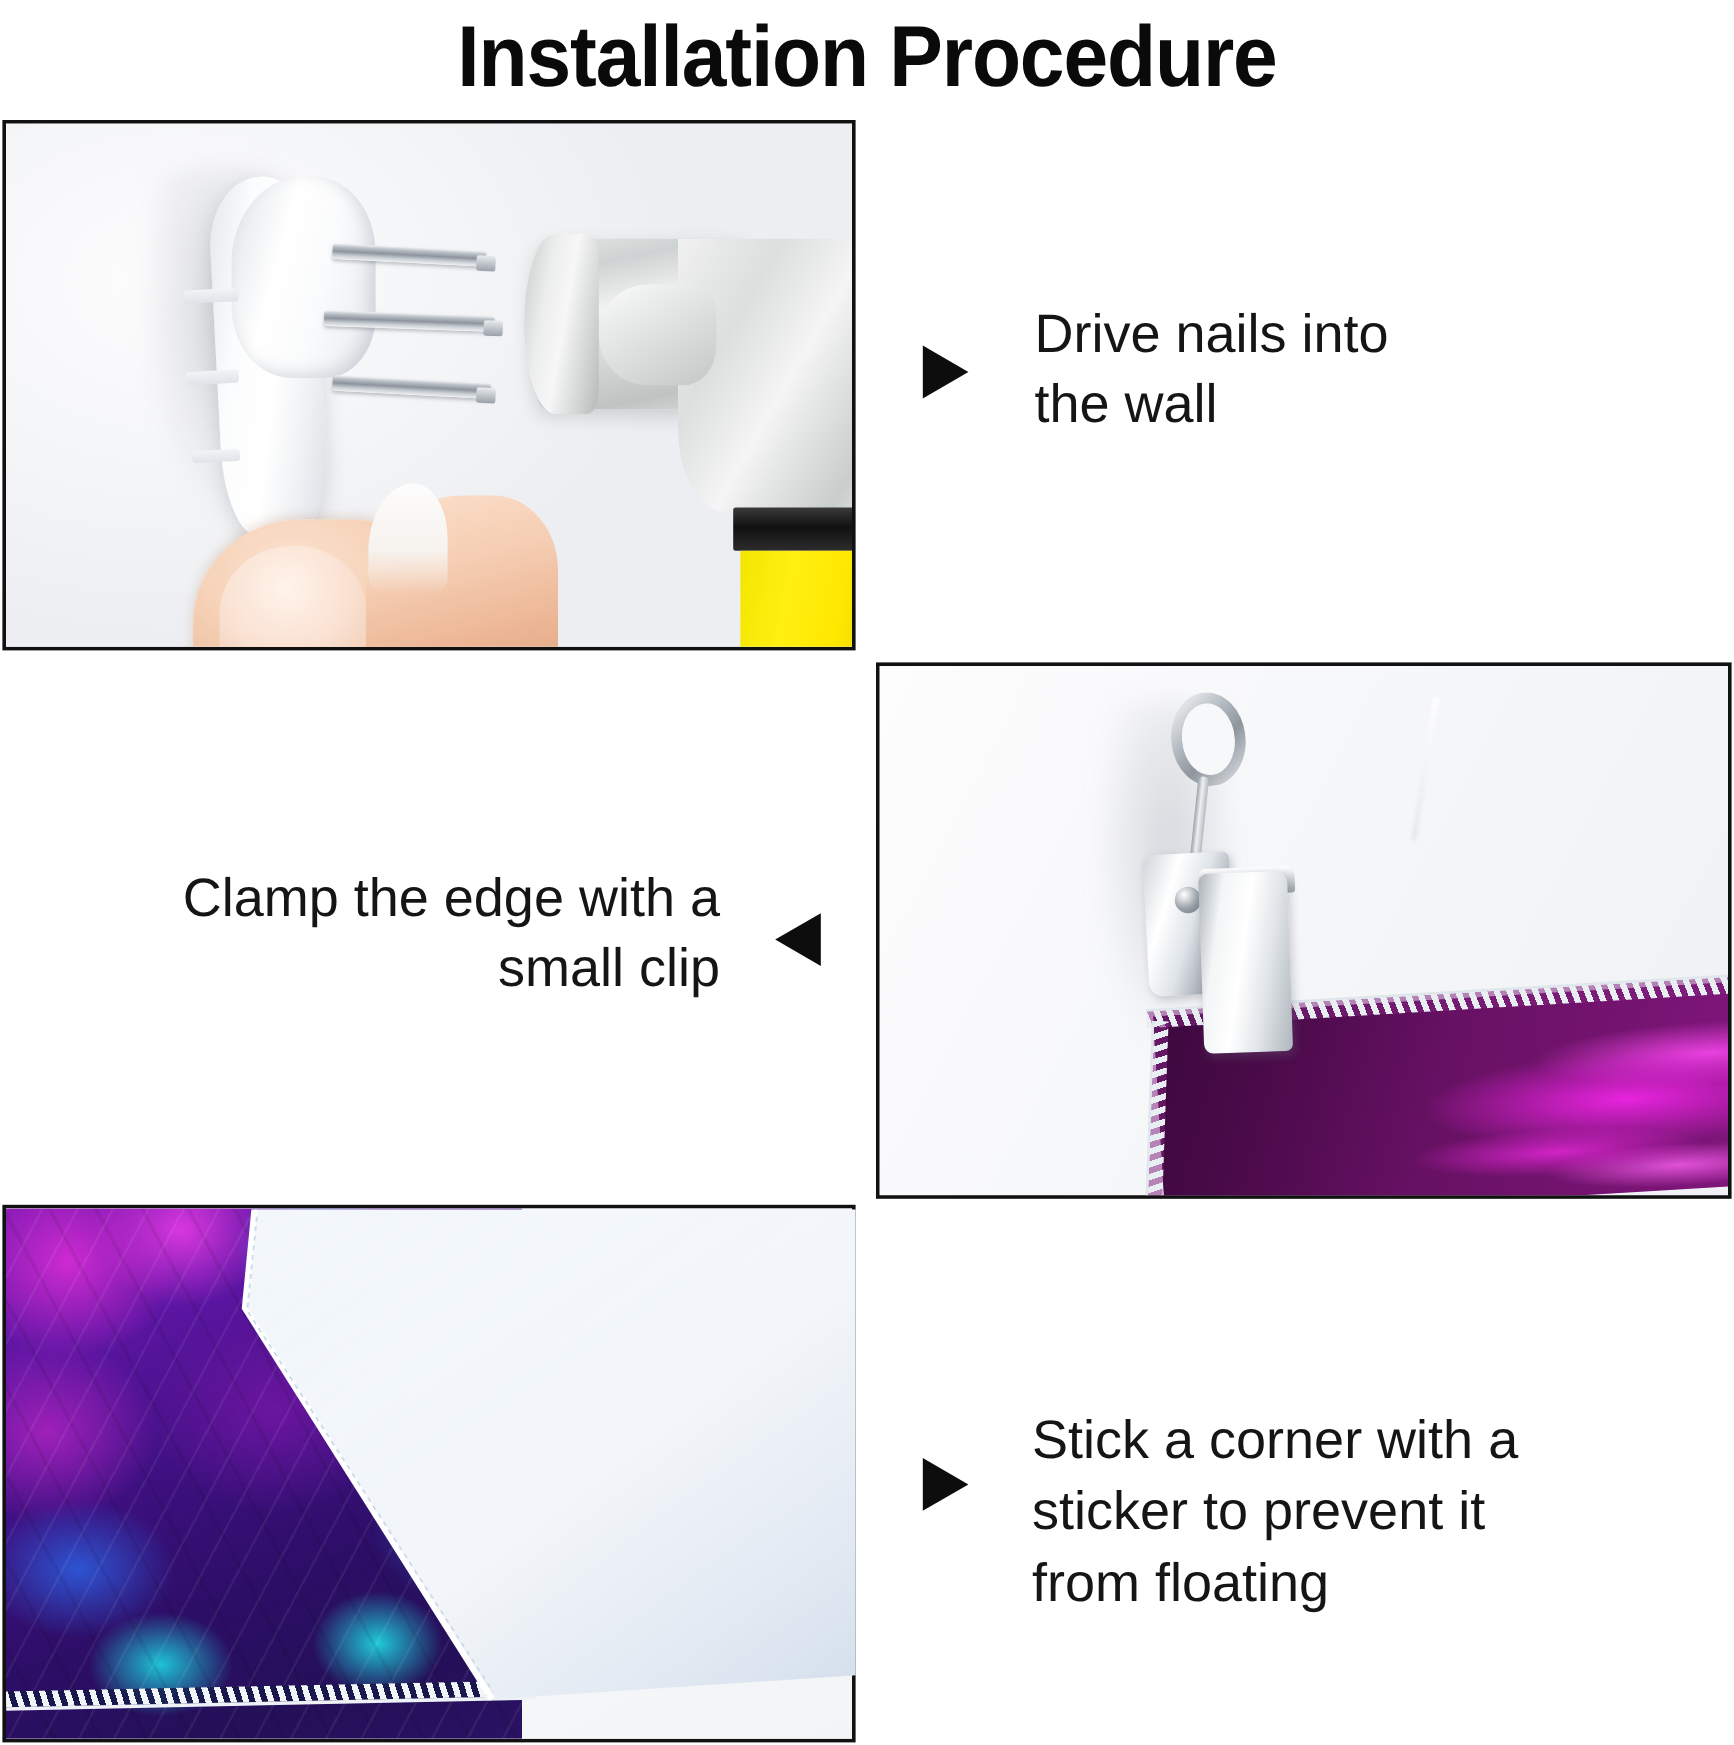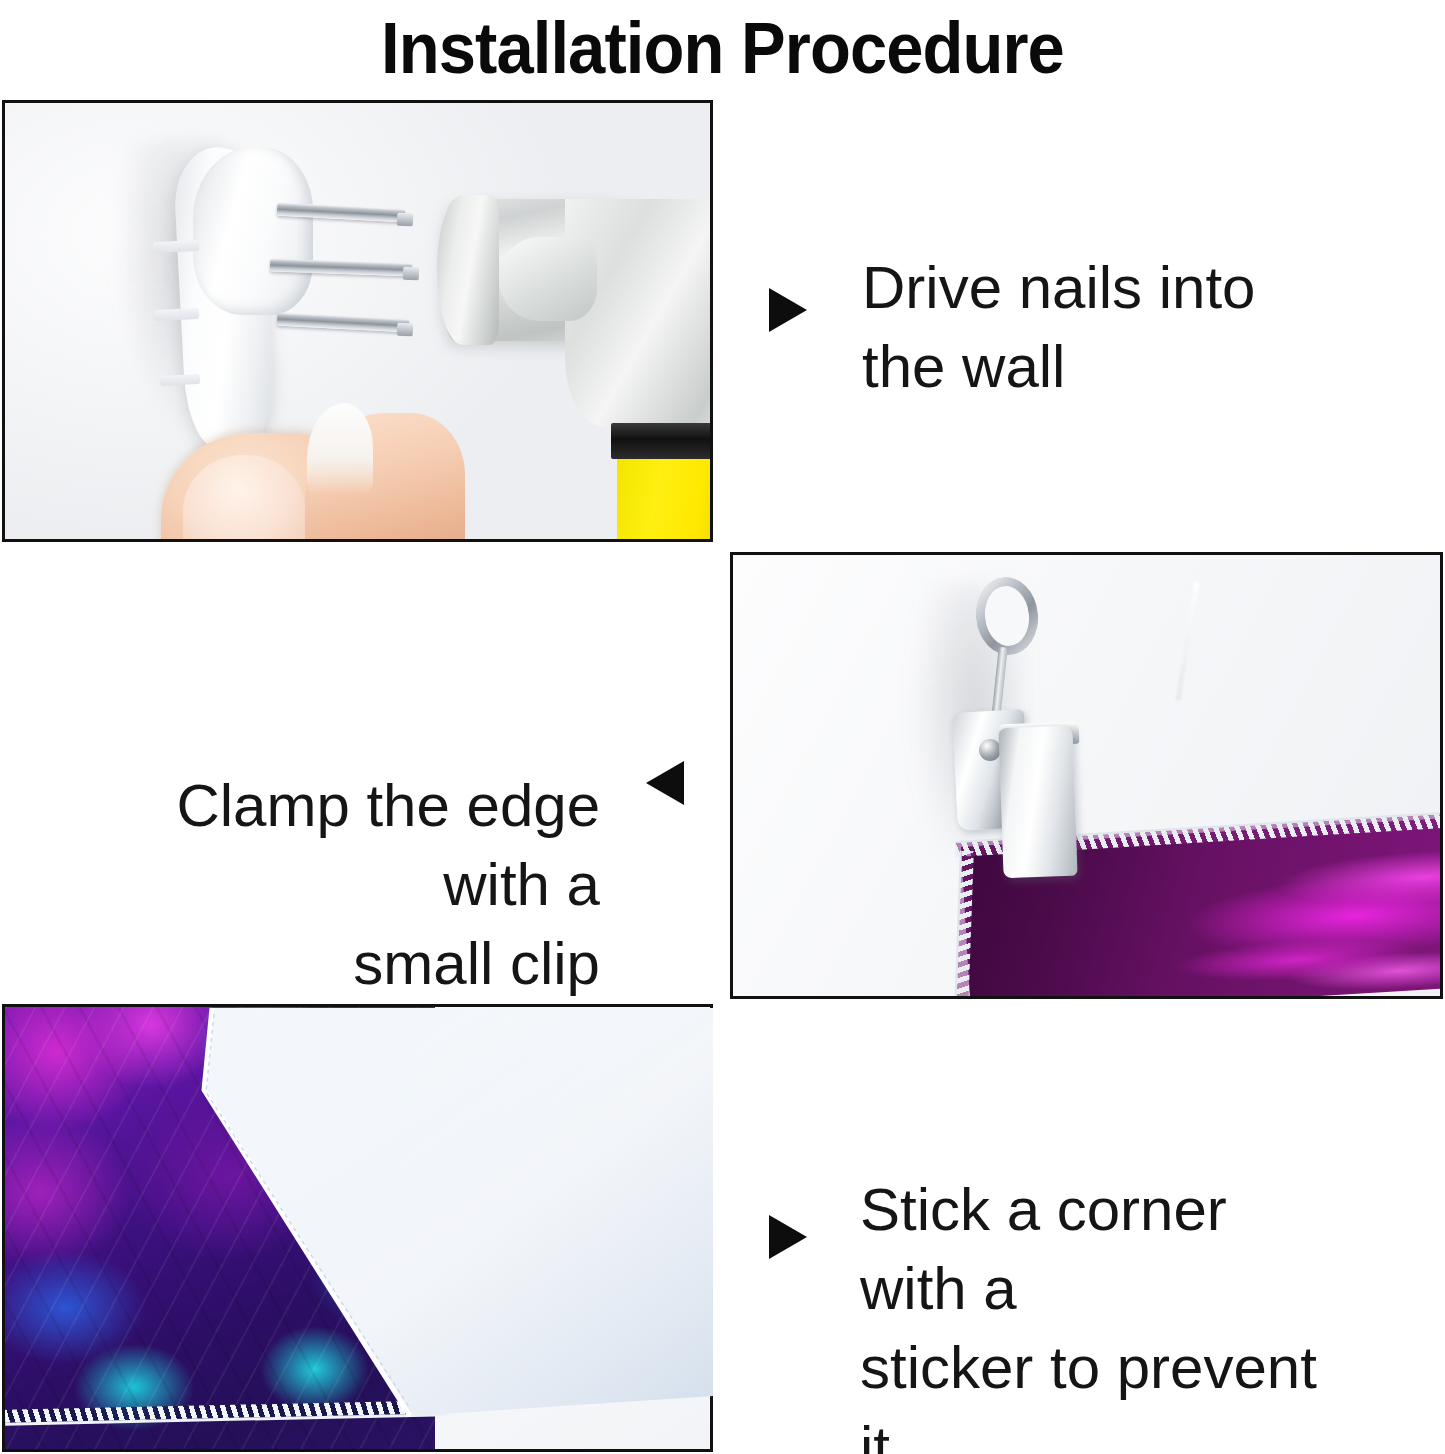--- a/index.html
+++ b/index.html
@@ -373,28 +373,28 @@
     border-bottom: 22px solid transparent;
     border-right: 38px solid #0d0d0d;
   }
   #arrow-1 { left: 769px; top: 288px; }
   #arrow-2 { left: 646px; top: 761px; }
   #arrow-3 { left: 769px; top: 1215px; }
 
   
   .caption {
     position: absolute;
-    font-size: 60px;
+    font-size: 45px;
     line-height: 1.32;
     color: #151515;
     font-family: "Liberation Sans", sans-serif;
     white-space: pre-line;
   }
   #caption-1 { left: 862px; top: 248px;  width: 420px; text-align: left;  }
-  #caption-2 { left: 60px;  top: 718px;  width: 540px; text-align: right; margin-top: 48px; }
+  #caption-2 { left: 60px;  top: 718px;  width: 540px; text-align: right; }
   #caption-3 { left: 860px; top: 1150px; width: 470px; text-align: left; margin-top: 20px;  }
 </style>
 </head>
 <body>
 
 <div class="title">Installation Procedure</div>
 
 <div class="panel" id="panel-1">
   <div class="photo-inner">
     <div class="p1-bg"></div>

